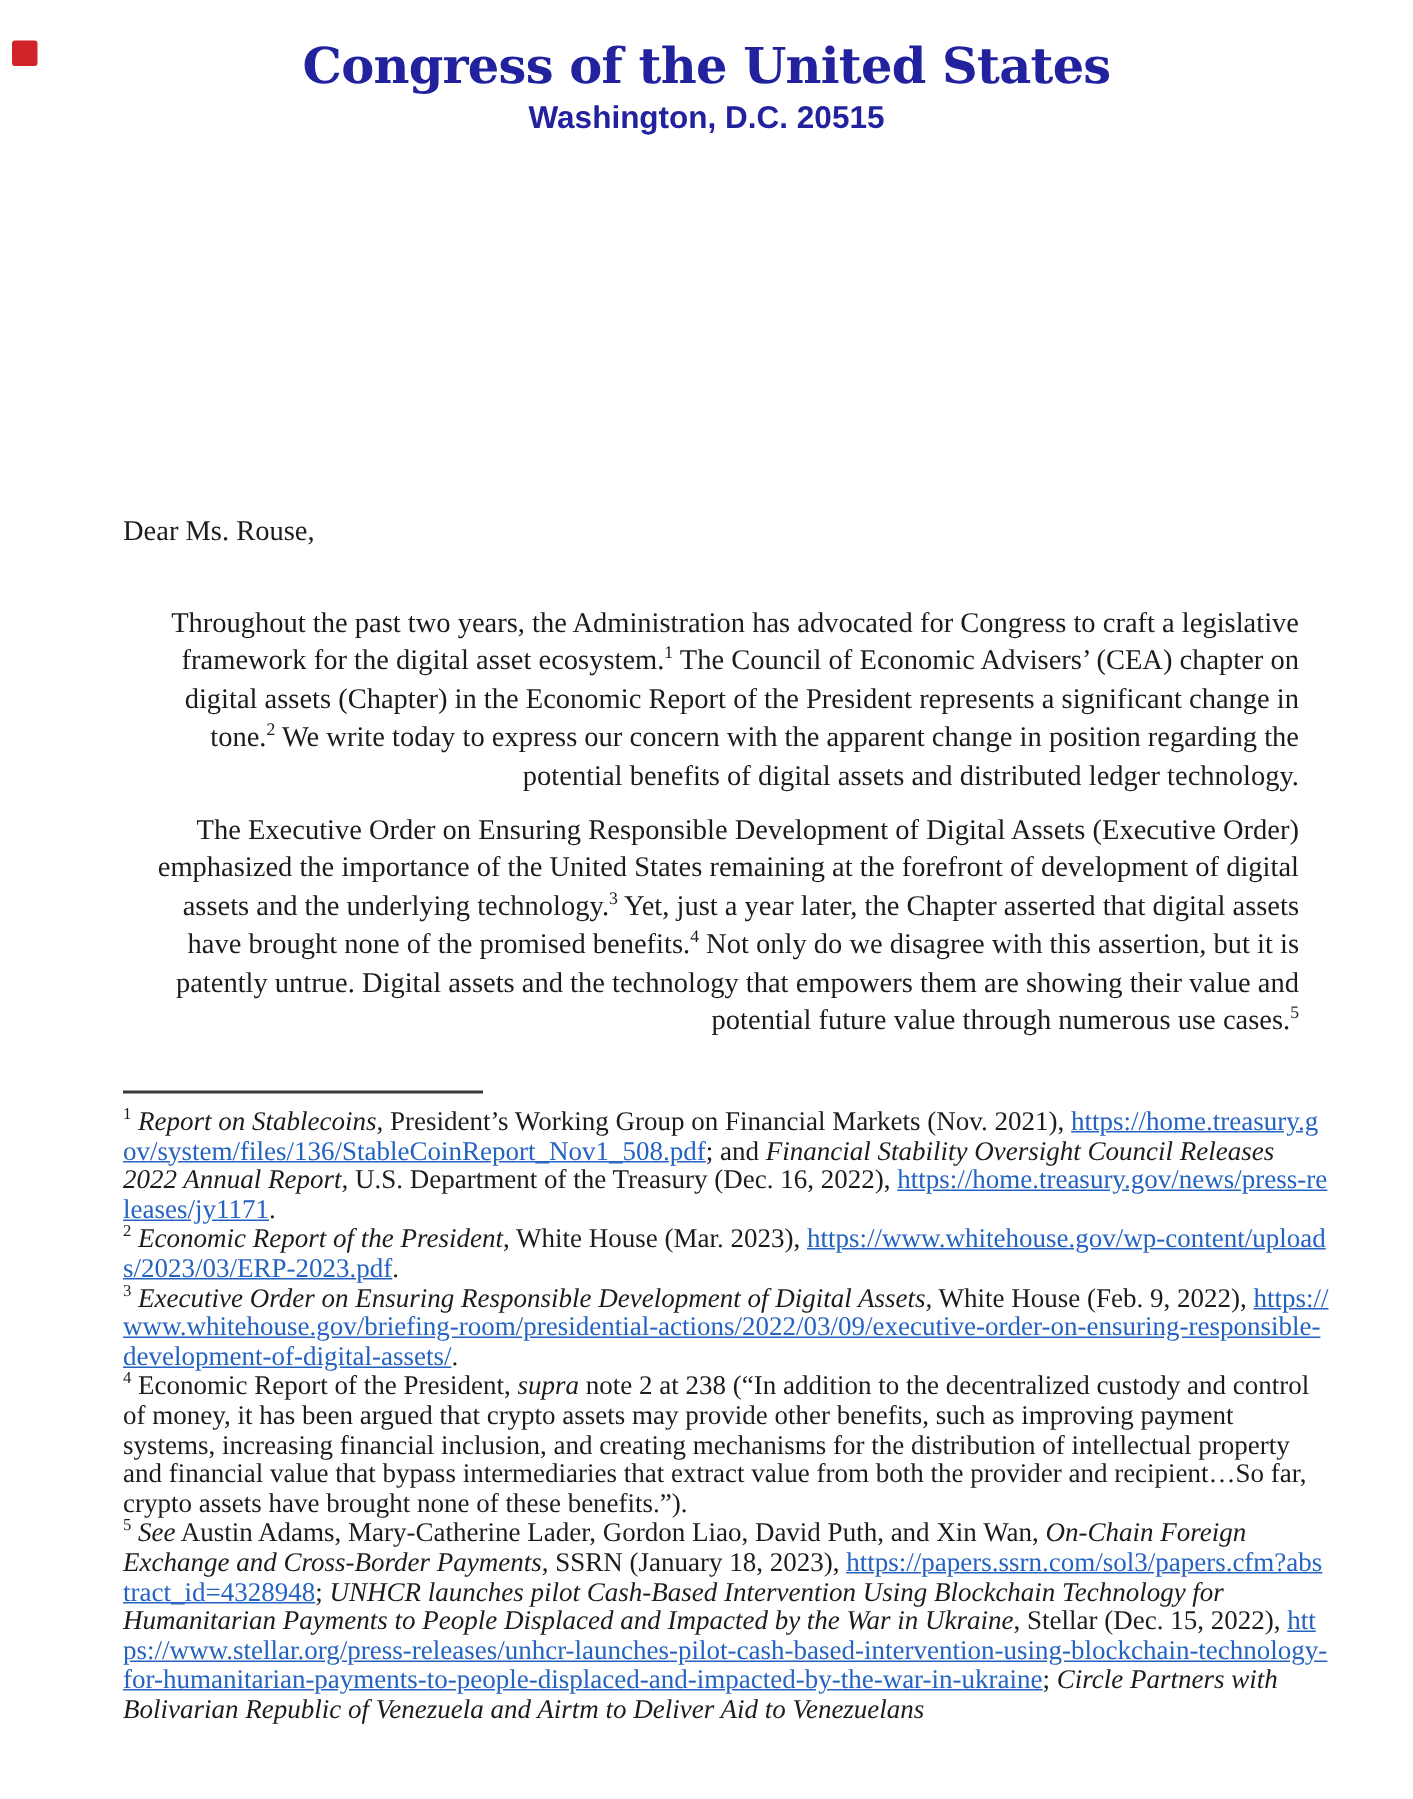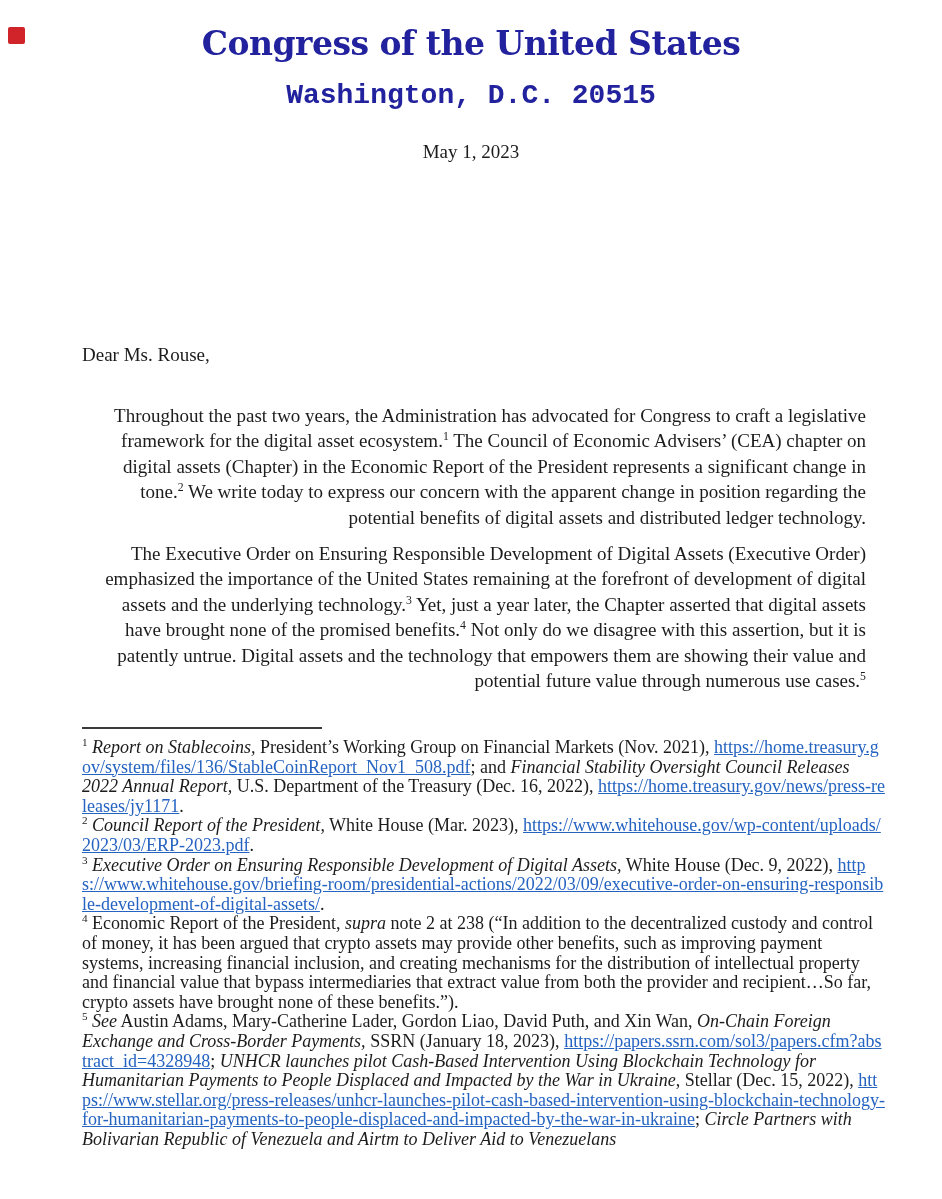--- a/index.html
+++ b/index.html
@@ -19,23 +19,23 @@
   .letter-header{
     position:absolute;top:25px;left:0;width:942px;text-align:center;
     color:#22229e;
   }
   .header-title{
     font-family:"DejaVu Serif","Liberation Serif",serif;
     font-size:33px;font-weight:bold;letter-spacing:-0.5px;
     line-height:38px;
   }
   .header-subtitle{
-    font-family:Liberation Mono, monospace;
-    font-size:28px;font-weight:bold;letter-spacing:0px;
-    line-height:26px;margin-top:20px;
+    font-family:Liberation Sans, sans-serif;
+    font-size:21px;font-weight:bold;letter-spacing:0px;
+    line-height:26px;margin-top:3px;
   }
   .date-line{
     position:absolute;top:141px;left:0;width:942px;text-align:center;
     font-size:19px;
   }
   .recipient-address{
     position:absolute;top:202px;left:82px;width:600px;
     font-size:19px;line-height:25px;
     white-space:pre-line;
   }
@@ -73,32 +73,31 @@
 
 <div class="page">
 
   <div class="red-marker"></div>
 
   <div class="letter-header">
     <div class="header-title">Congress of the United States</div>
     <div class="header-subtitle">Washington, D.C. 20515</div>
   </div>
 
-  <div class="date-line">May 1, 2023</div>
 
 
   <div class="salutation">Dear Ms. Rouse,</div>
 
   <div class="body-par par-1"><span>Throughout the past two years, the Administration has advocated for Congress to craft a legislative framework for the digital asset ecosystem.</span><sup>1</sup><span> The Council of Economic Advisers’ (CEA) chapter on digital assets (Chapter) in the Economic Report of the President represents a significant change in tone.</span><sup>2</sup><span> We write today to express our concern with the apparent change in position regarding the potential benefits of digital assets and distributed ledger technology.</span></div>
 
   <div class="body-par par-2"><span>The Executive Order on Ensuring Responsible Development of Digital Assets (Executive Order) emphasized the importance of the United States remaining at the forefront of development of digital assets and the underlying technology.</span><sup>3</sup><span> Yet, just a year later, the Chapter asserted that digital assets have brought none of the promised benefits.</span><sup>4</sup><span> Not only do we disagree with this assertion, but it is patently untrue. Digital assets and the technology that empowers them are showing their value and potential future value through numerous use cases.</span><sup>5</sup></div>
 
   <div class="footnote-divider"></div>
 
   <div class="footnotes">
     <p class="footnote"><sup>1</sup><span class="ital"> Report on Stablecoins,</span><span> President’s Working Group on Financial Markets (Nov. 2021), </span><a class="lnk" href="#">https://home.treasury.gov/system/files/136/StableCoinReport_Nov1_508.pdf</a><span>; and </span><span class="ital">Financial Stability Oversight Council Releases 2022 Annual Report,</span><span> U.S. Department of the Treasury (Dec. 16, 2022), </span><a class="lnk" href="#">https://home.treasury.gov/news/press-releases/jy1171</a><span>.</span></p>
-    <p class="footnote"><sup>2</sup><span class="ital"> Council Report of the President</span><span>, White House (Mar. 2023), </span><a class="lnk" href="#">https://www.whitehouse.gov/wp-content/uploads/2023/03/ERP-2023.pdf</a><span>.</span></p>
-    <p class="footnote"><sup>3</sup><span class="ital"> Executive Order on Ensuring Responsible Development of Digital Assets,</span><span> White House (Dec. 9, 2022), </span><a class="lnk" href="#">https://www.whitehouse.gov/briefing-room/presidential-actions/2022/03/09/executive-order-on-ensuring-responsible-development-of-digital-assets/</a><span>.</span></p>
+    <p class="footnote"><sup>2</sup><span class="ital"> Economic Report of the President</span><span>, White House (Mar. 2023), </span><a class="lnk" href="#">https://www.whitehouse.gov/wp-content/uploads/2023/03/ERP-2023.pdf</a><span>.</span></p>
+    <p class="footnote"><sup>3</sup><span class="ital"> Executive Order on Ensuring Responsible Development of Digital Assets,</span><span> White House (Feb. 9, 2022), </span><a class="lnk" href="#">https://www.whitehouse.gov/briefing-room/presidential-actions/2022/03/09/executive-order-on-ensuring-responsible-development-of-digital-assets/</a><span>.</span></p>
     <p class="footnote"><sup>4</sup><span> Economic Report of the President, </span><span class="ital">supra</span><span> note 2 at 238 (“In addition to the decentralized custody and control of money, it has been argued that crypto assets may provide other benefits, such as improving payment systems, increasing financial inclusion, and creating mechanisms for the distribution of intellectual property and financial value that bypass intermediaries that extract value from both the provider and recipient…So far, crypto assets have brought none of these benefits.”).</span></p>
     <p class="footnote"><sup>5</sup><span class="ital"> See</span><span> Austin Adams, Mary-Catherine Lader, Gordon Liao, David Puth, and Xin Wan, </span><span class="ital">On-Chain Foreign Exchange and Cross-Border Payments,</span><span> SSRN (January 18, 2023), </span><a class="lnk" href="#">https://papers.ssrn.com/sol3/papers.cfm?abstract_id=4328948</a><span>; </span><span class="ital">UNHCR launches pilot Cash-Based Intervention Using Blockchain Technology for Humanitarian Payments to People Displaced and Impacted by the War in Ukraine</span><span>, Stellar (Dec. 15, 2022), </span><a class="lnk" href="#">https://www.stellar.org/press-releases/unhcr-launches-pilot-cash-based-intervention-using-blockchain-technology-for-humanitarian-payments-to-people-displaced-and-impacted-by-the-war-in-ukraine</a><span>; </span><span class="ital">Circle Partners with Bolivarian Republic of Venezuela and Airtm to Deliver Aid to Venezuelans</span></p>
   </div>
 
 </div>
 
 </body></html>

